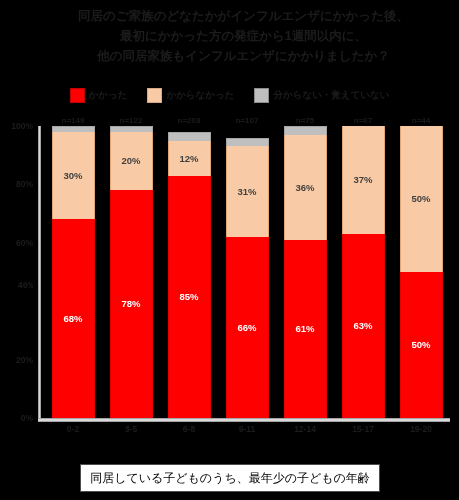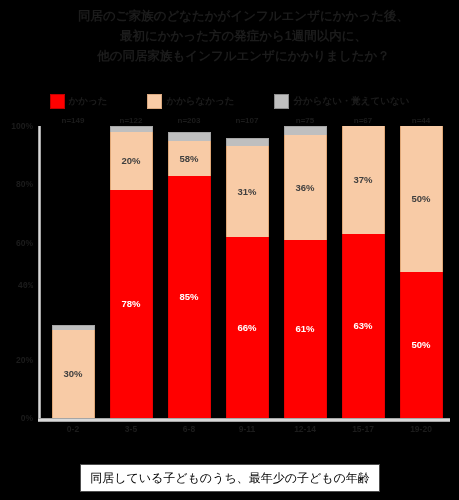--- a/index.html
+++ b/index.html
@@ -26,27 +26,27 @@
     font-size: 12.5px;
     font-weight: bold;
     line-height: 20px;
     letter-spacing: 0px;
   }
   #chart-title .tline { display: block; white-space: nowrap; margin-left: 28px; }
 
   
   #legend {
     position: absolute;
-    top: 94px;
+    top: 88px;
     left: 0;
     width: 459px;
     display: flex;
     justify-content: center;
     align-items: center;
-    gap: 40px;
+    gap: 20px;
     text-decoration: underline;
   }
   .legend-item {
     display: flex;
     align-items: center;
     gap: 4px;
   }
   .legend-swatch {
     width: 15px;
     height: 15px;
@@ -234,36 +234,39 @@
     <span class="ytick" style="top:0px;">100%</span>
   </div>
 
   <div id="bars">
       <div class="bar-col">
         <span class="n-label">n=149</span>
         <div class="seg seg-gray" style="height: 5.84px;"></div>
         <div class="seg seg-peach" style="height: 87.6px;">
           <span class="seg-label">30%</span>
         </div>
+        <div class="seg seg-red" style="height: 198.56px;">
+          <span class="seg-label">68%</span>
+        </div>
       </div>
       <div class="bar-col">
         <span class="n-label">n=122</span>
         <div class="seg seg-gray" style="height: 5.84px;"></div>
         <div class="seg seg-peach" style="height: 58.4px;">
           <span class="seg-label">20%</span>
         </div>
         <div class="seg seg-red" style="height: 227.76px;">
           <span class="seg-label">78%</span>
         </div>
       </div>
       <div class="bar-col">
         <span class="n-label">n=203</span>
         <div class="seg seg-gray" style="height: 8.76px;"></div>
         <div class="seg seg-peach" style="height: 35.04px;">
-          <span class="seg-label">58%</span>
+          <span class="seg-label">12%</span>
         </div>
         <div class="seg seg-red" style="height: 242px;">
           <span class="seg-label">85%</span>
         </div>
       </div>
       <div class="bar-col">
         <span class="n-label">n=107</span>
         <div class="seg seg-gray" style="height: 8.76px;"></div>
         <div class="seg seg-peach" style="height: 90.52px;">
           <span class="seg-label">31%</span>

